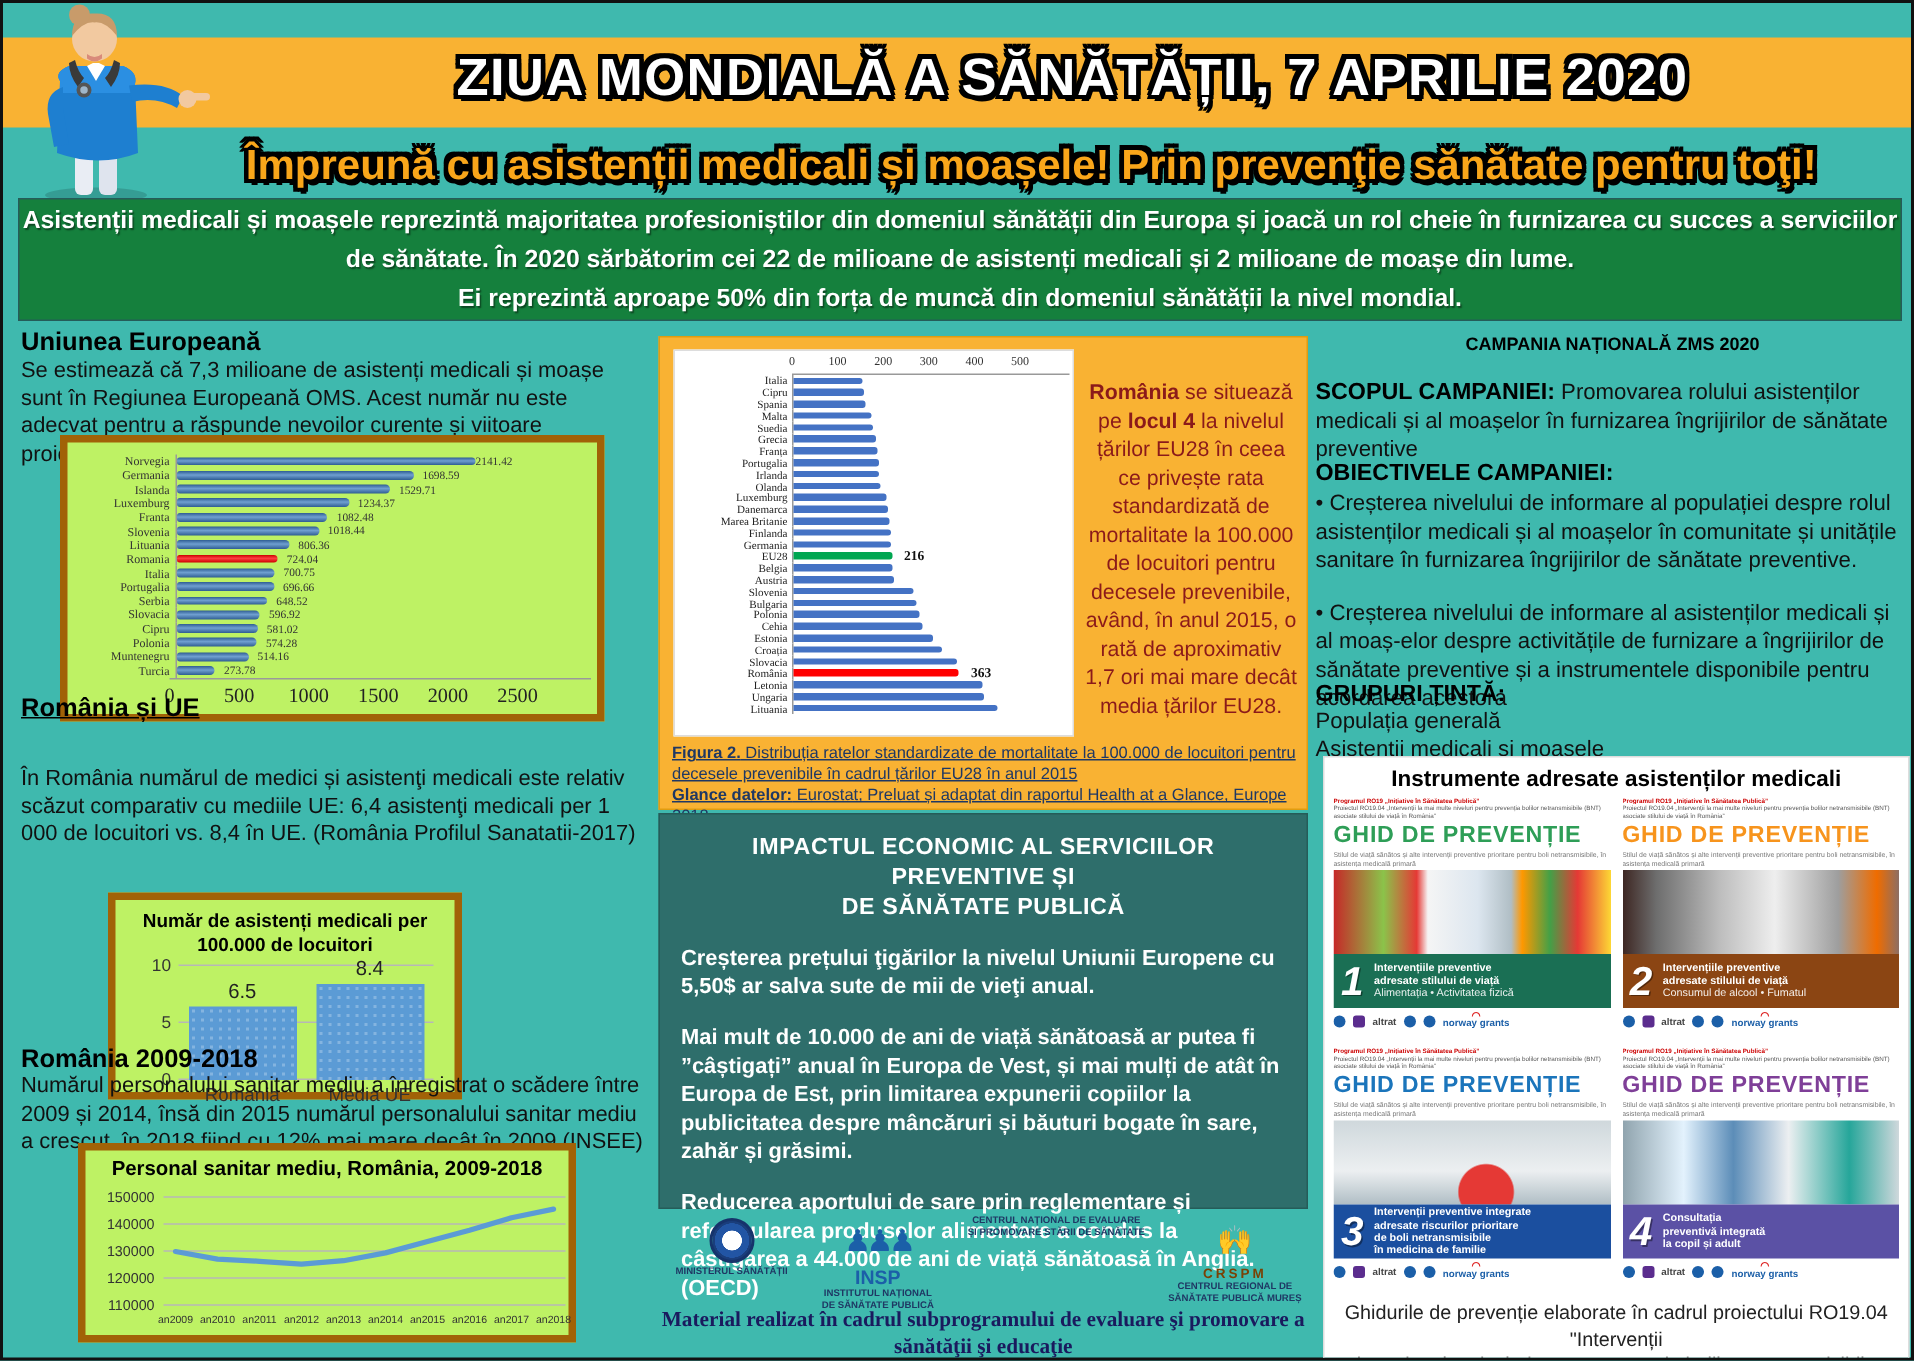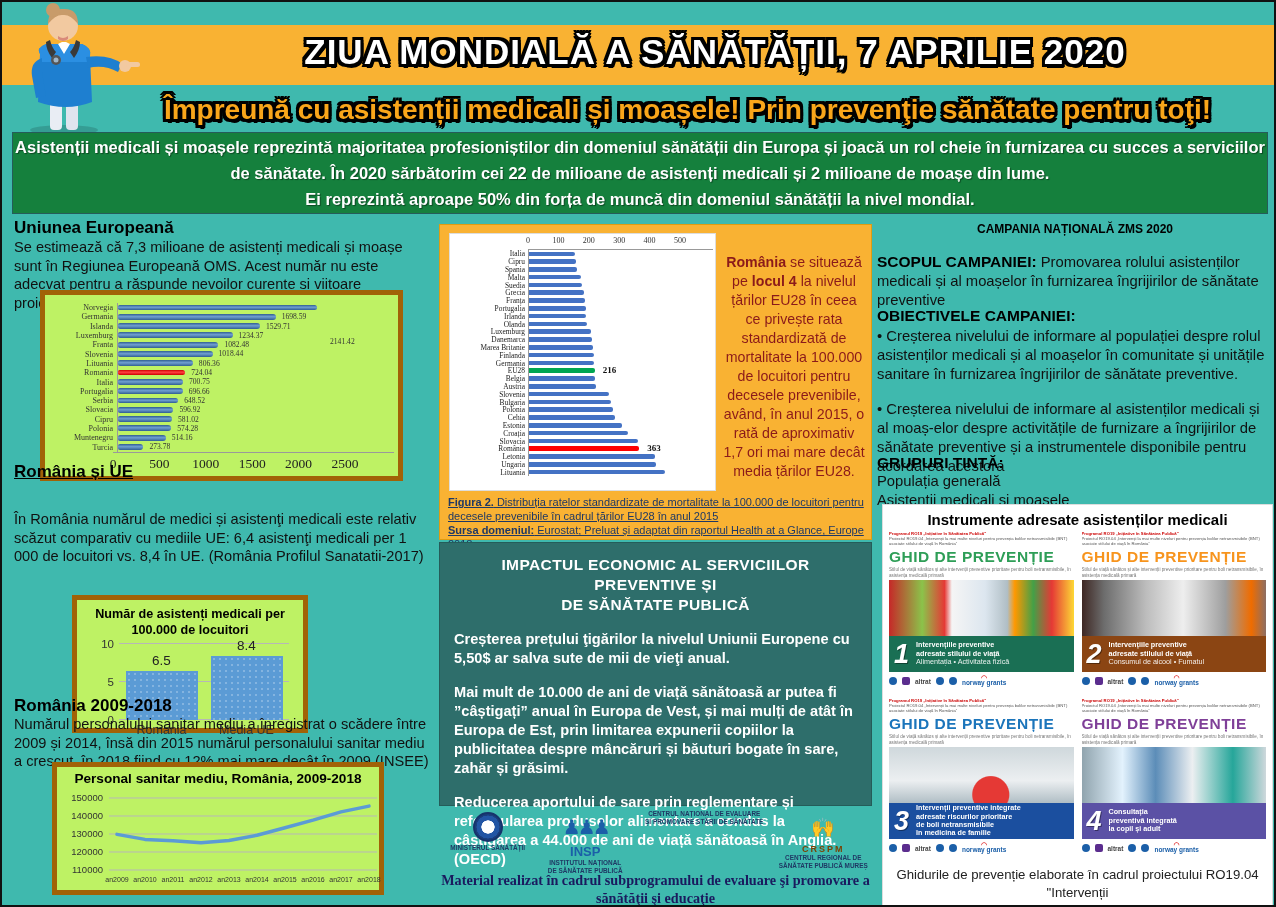--- a/index.html
+++ b/index.html
@@ -170,21 +170,21 @@
 
   <div class="abs h-black" style="left:12px;top:216px;">Uniunea Europeană</div>
   <div class="abs body-txt" style="left:12px;top:236px;width:418px;">Se estimează că 7,3 milioane de asistenți medicali și moașe sunt în Regiunea Europeană OMS. Acest număr nu este adecvat pentru a răspunde nevoilor curente și viitoare proiectate. (Eurostat -2017)</div>
 
   <div class="abs card" id="chart-eu">
     <div class="rows">
         <div class="hrow">
           <span class="lab">Norvegia</span>
           <div class="barzone">
             <div class="bar" style="width: 198.724px;"></div>
-            <span class="val" style="left: 212px; margin-top: 34px;">2141.42</span>
+            <span class="val" style="left: 199px;">2141.42</span>
           </div>
         </div>
         <div class="hrow">
           <span class="lab">Germania</span>
           <div class="barzone">
             <div class="bar" style="width: 157.629px;"></div>
             <span class="val" style="left: 163.629px;">1698.59</span>
           </div>
         </div>
         <div class="hrow">
@@ -537,21 +537,21 @@
               <div class="bar" style="width: 135.584px;"></div>
             </div>
           </div>
         </div>
     </div>
     <div class="fig2-note">
       <b>România</b><span> se situează pe </span><b>locul 4</b><span> la nivelul țărilor EU28 în ceea ce privește rata standardizată de mortalitate la 100.000 de locuitori pentru decesele prevenibile, având, în anul 2015, o rată de aproximativ 1,7 ori mai mare decât media țărilor EU28.</span>
     </div>
     <div class="fig2-caption">
       <b>Figura 2.</b><span> Distribuția ratelor standardizate de mortalitate la 100.000 de locuitori pentru decesele prevenibile în cadrul țărilor EU28 în anul 2015</span><br>
-      <b>Sursa domeniul:</b><span> Eurostat; Preluat și adaptat din raportul Health at a Glance, Europe 2018</span>
+      <b>Glance datelor:</b><span> Eurostat; Preluat și adaptat din raportul Health at a Glance, Europe 2018</span>
     </div>
   </div>
 
   <div class="abs impact">
     <h3><span>IMPACTUL ECONOMIC AL SERVICIILOR PREVENTIVE ȘI</span><br><span>DE SĂNĂTATE PUBLICĂ</span></h3>
     <p>Creșterea prețului ţigărilor la nivelul Uniunii Europene  cu 5,50$ ar salva sute de mii de vieţi anual.</p>
     <p>Mai mult de 10.000 de ani de viață sănătoasă ar putea fi ”câștigați” anual în Europa de Vest, și mai mulți de atât în Europa de Est, prin limitarea expunerii copiilor la publicitatea despre mâncăruri și băuturi bogate în sare, zahăr și grăsimi.</p>
     <p>Reducerea aportului de sare prin reglementare și reformularea produselor alimentare a condus la câștigarea a 44.000 de ani de viață sănătoasă în Anglia. (OECD)</p>
   </div>
 

